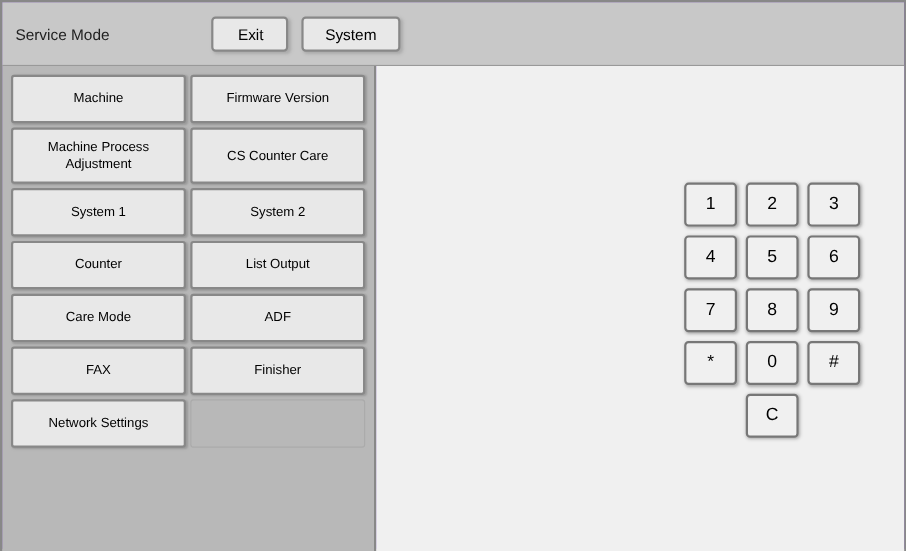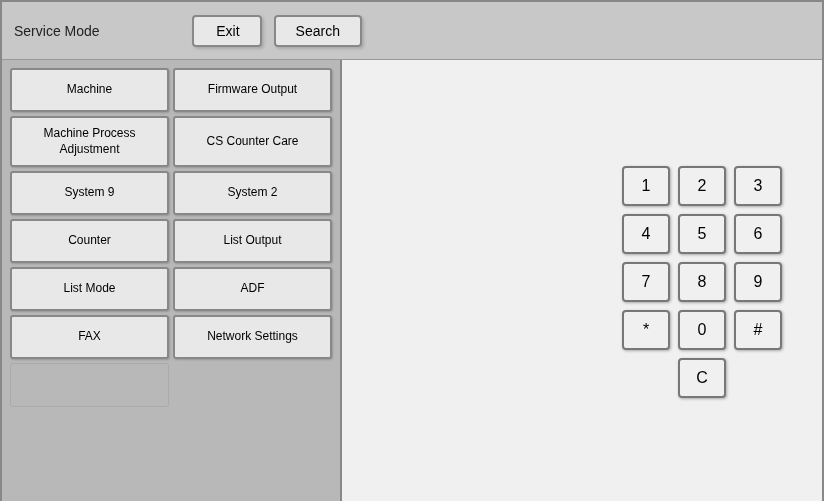--- a/index.html
+++ b/index.html
@@ -112,37 +112,38 @@
       box-shadow: 1px 1px 3px #aaa;
     }
   </style>
 </head>
 <body>
 
 <div class="main-container">
   <div class="header-bar">
     <span class="title-text">Service Mode</span>
     <button class="header-btn">Exit</button>
-    <button class="header-btn">Search</button>
+    <button class="header-btn">System</button>
   </div>
 
   <div class="content-area">
     <div class="left-panel" id="menu-panel">
     <button class="menu-btn">Machine</button>
-        <button class="menu-btn">Firmware Output</button>
+        <button class="menu-btn">Firmware Version</button>
         <button class="menu-btn">Machine Process
 Adjustment</button>
         <button class="menu-btn">CS Counter Care</button>
-        <button class="menu-btn">System 9</button>
+        <button class="menu-btn">System 1</button>
         <button class="menu-btn">System 2</button>
         <button class="menu-btn">Counter</button>
         <button class="menu-btn">List Output</button>
-        <button class="menu-btn">List Mode</button>
+        <button class="menu-btn">Care Mode</button>
         <button class="menu-btn">ADF</button>
         <button class="menu-btn">FAX</button>
+        <button class="menu-btn">Finisher</button>
         <button class="menu-btn">Network
 Settings</button>
         <button class="menu-btn" style="background: rgb(184, 184, 184); border: 1px solid rgb(170, 170, 170); box-shadow: none; cursor: default;"></button>
       </div>
 
     <div class="right-panel">
       <div class="numpad-container" id="numpad-grid">
       <button class="num-btn">1</button>
           <button class="num-btn">2</button>
           <button class="num-btn">3</button>

